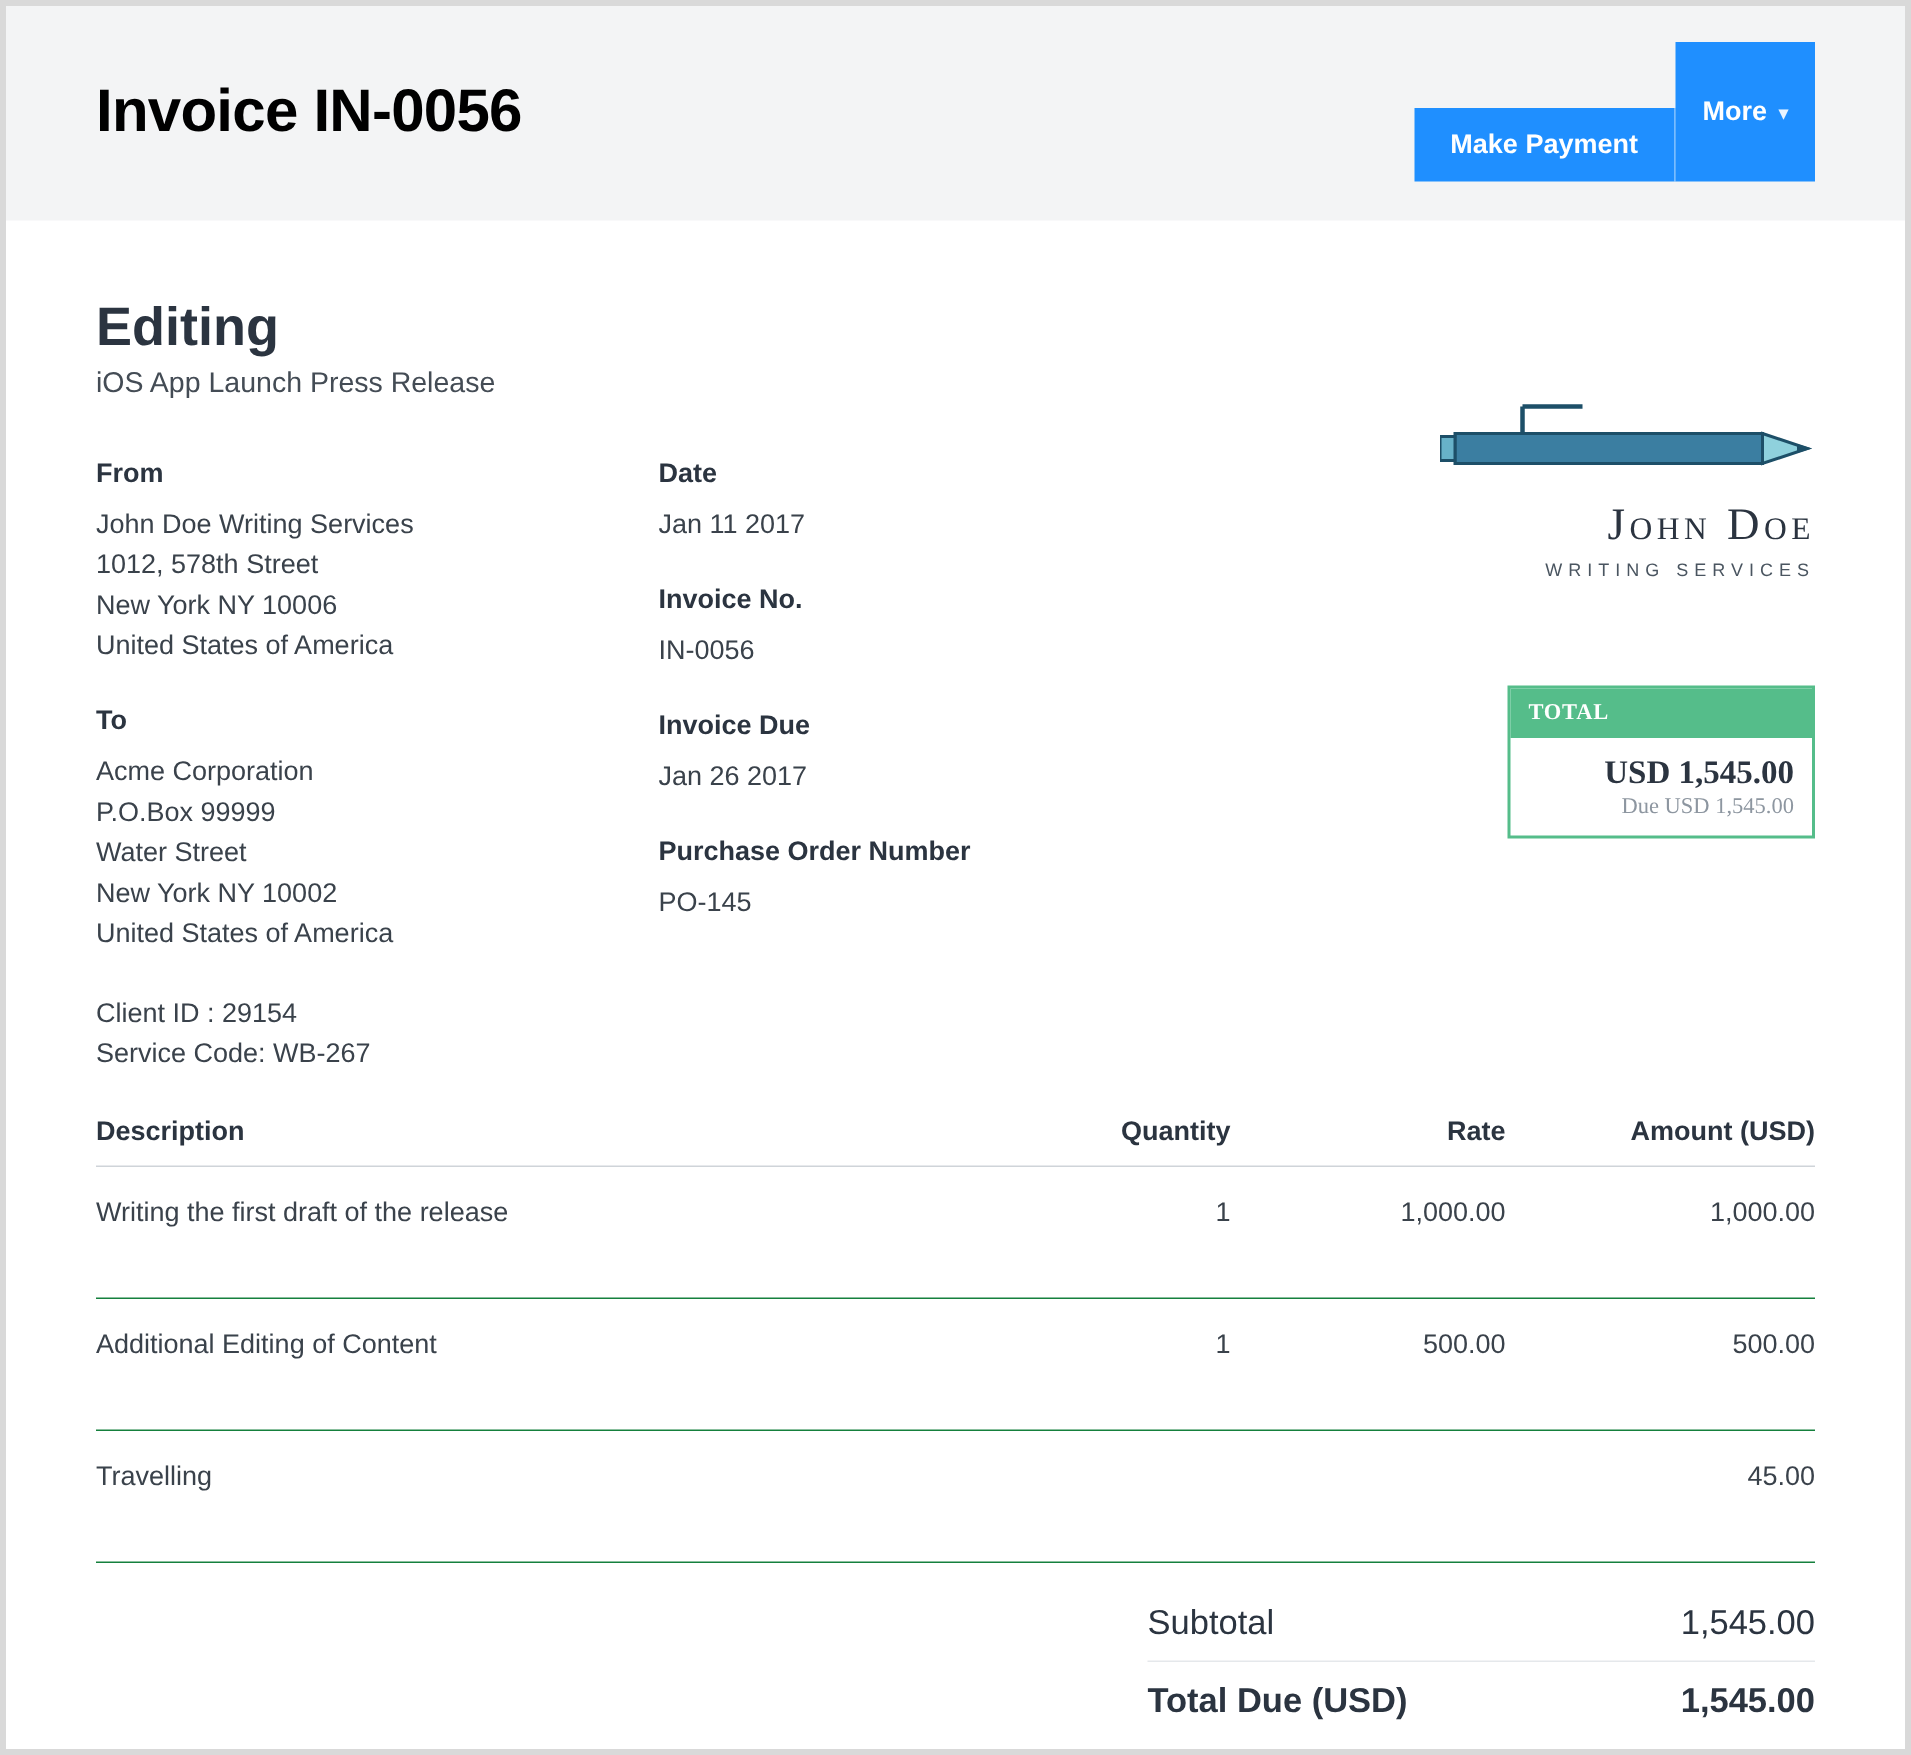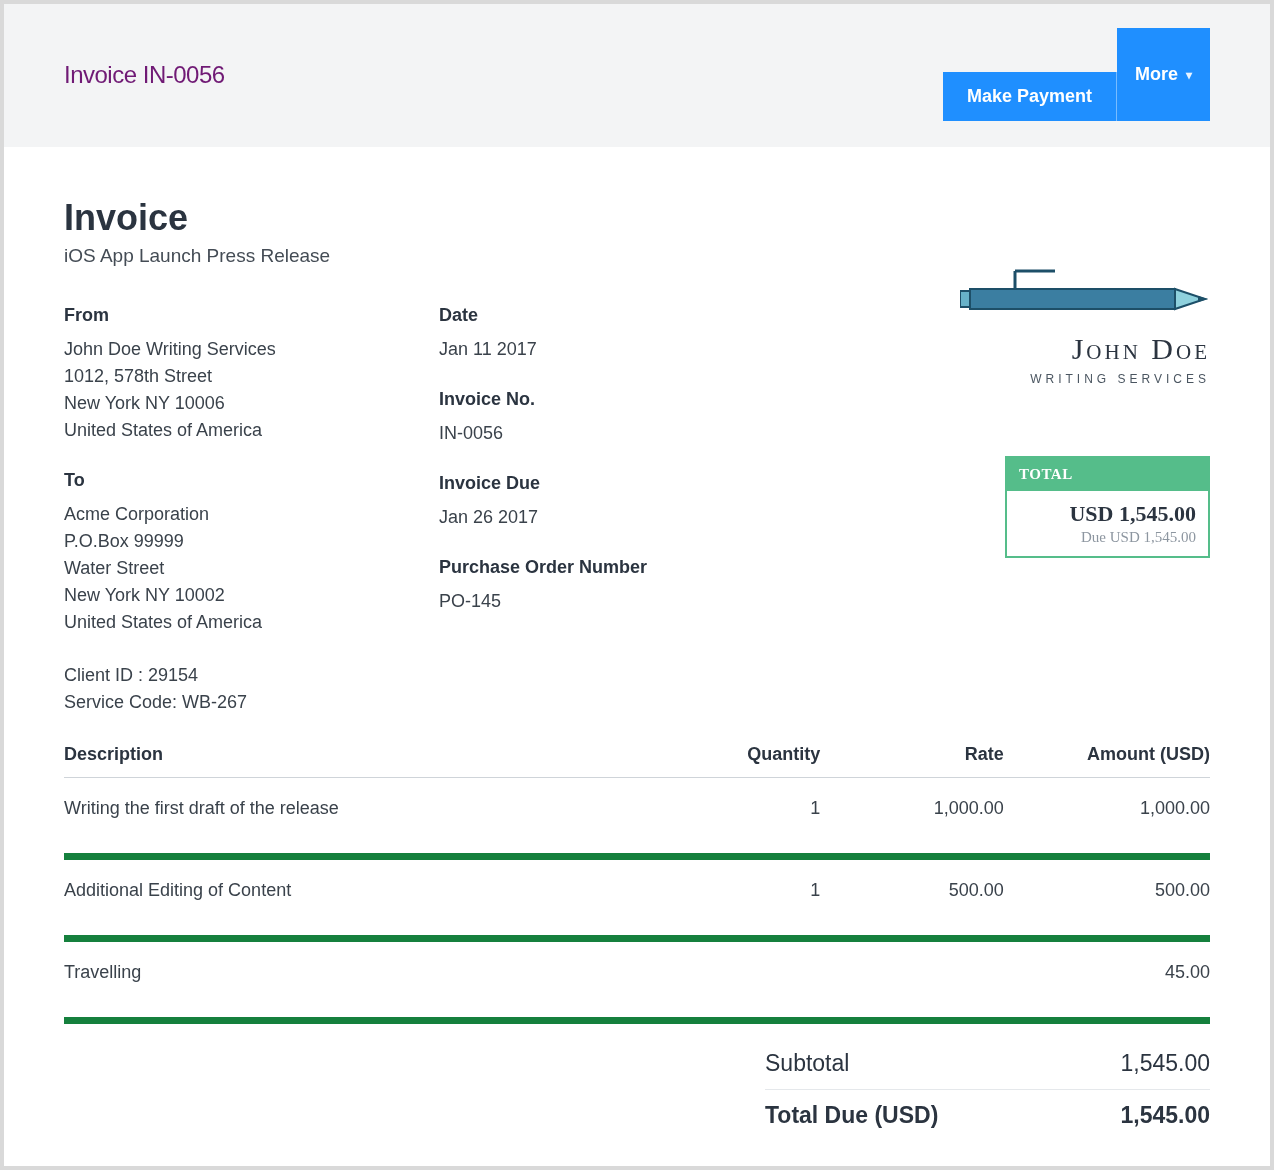--- a/index.html
+++ b/index.html
@@ -17,23 +17,23 @@
     position: relative;
   }
   .topbar {
     background: #f3f4f5;
     padding: 24px 60px 26px 60px;
     display: flex;
     align-items: center;
     justify-content: space-between;
   }
   .page-title {
-    font-size: 24px;
-    font-weight: 400;
-    color: #701a75;
+    font-size: 40px;
+    font-weight: 700;
+    color: #000000;
     letter-spacing: -0.5px;
   }
   .actions { display: flex; }
   .btn {
     background: #1f8fff;
     color: #fff;
     font-size: 18px;
     font-weight: 600;
     padding: 14px 24px;
     border: none;
@@ -127,22 +127,22 @@
     font-size: 18px;
     font-weight: 600;
     color: #2b3440;
     padding: 10px 0 12px 0;
     border-bottom: 1px solid #cfd4d9;
   }
   table.items th.num, table.items td.num { text-align: right; }
   table.items td {
     font-size: 18px;
     color: #3a424b;
-    padding: 20px 0 34px 0;
-    border-bottom: 7px solid #15803d;
+    padding: 20px 0 46px 0;
+    border-bottom: 1px solid #15803d;
     vertical-align: top;
   }
   .totals {
     margin-top: 14px;
     margin-left: auto;
     width: 445px;
   }
   .totals .trow {
     display: flex;
     justify-content: space-between;
@@ -168,21 +168,21 @@
       </button>
       <button class="btn more">
         <span>More</span>
         <span class="chev">▾</span>
       </button>
     </div>
   </div>
 
   <div class="content">
 
-    <h1 class="doc-heading">Invoice</h1>
+    <h1 class="doc-heading">Editing</h1>
     <div class="doc-sub">iOS App Launch Press Release</div>
 
     <div class="meta-row">
 
       <div class="col-left">
         <div class="block">
           <div class="label">From</div>
           <div class="addr-line">John Doe Writing Services</div>
           <div class="addr-line">1012, 578th Street</div>
           <div class="addr-line">New York NY 10006</div>

